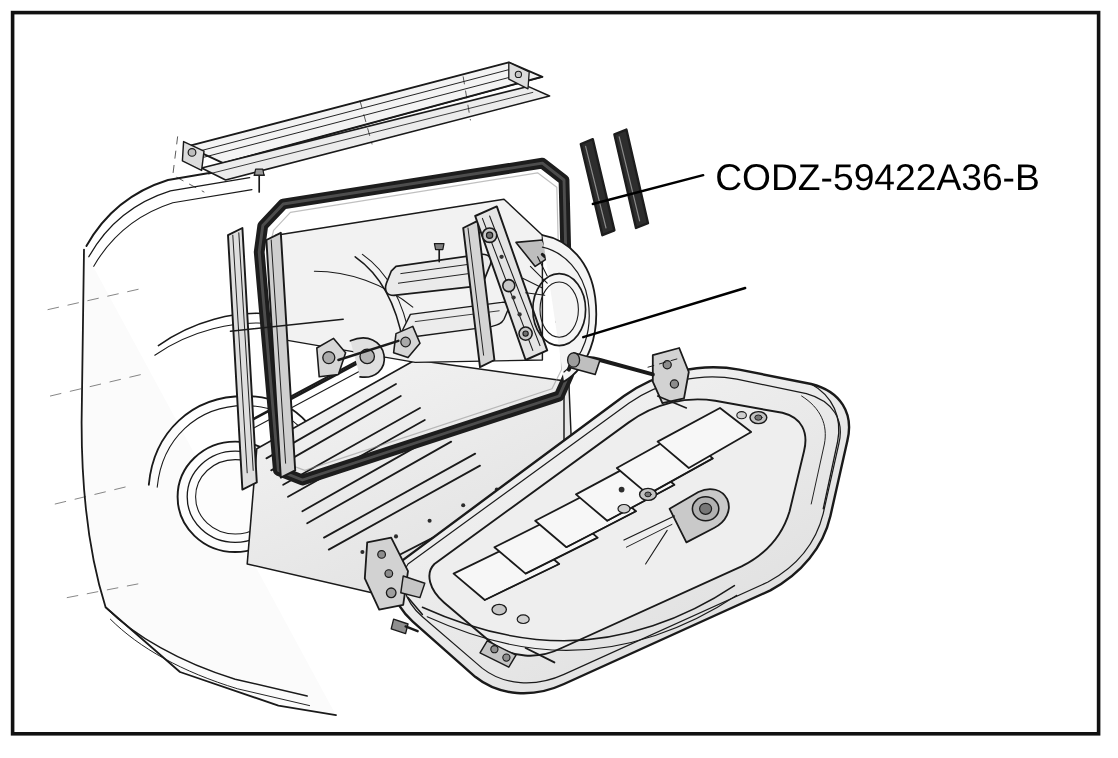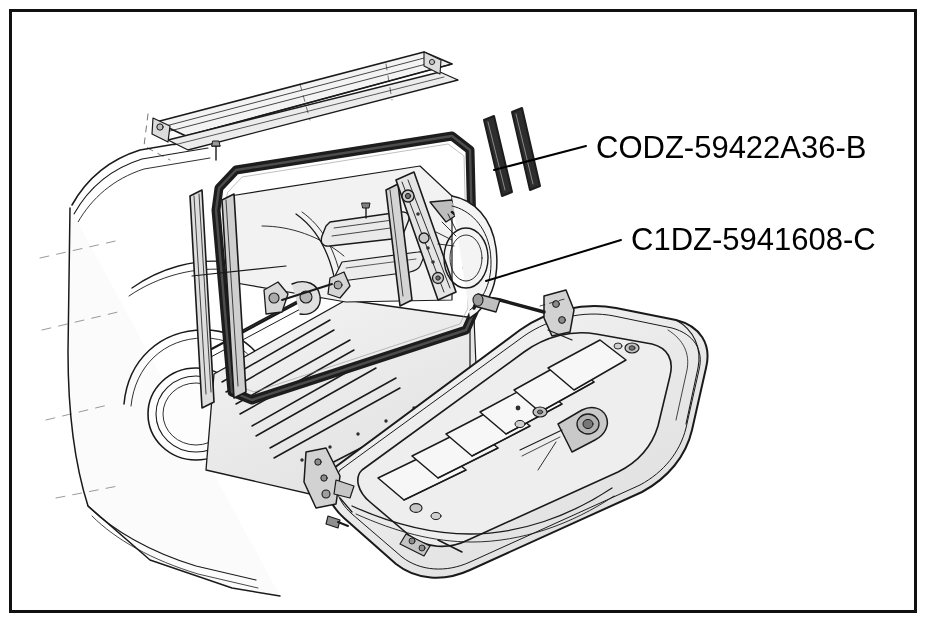--- a/index.html
+++ b/index.html
@@ -365,15 +365,14 @@
 
       <g stroke="#1a1a1a" stroke-width="1.2">
         <line x1="192" y1="276" x2="286" y2="266"></line>
       </g>
 
     </g>
   </svg>
 
   <div class="callout-label" id="label-0">CODZ-59422A36-B</div>
 
-  <div class="callout-label" id="label-1">C1DZ-5941608-C</div>
 
 </div>
 
 </body></html>

